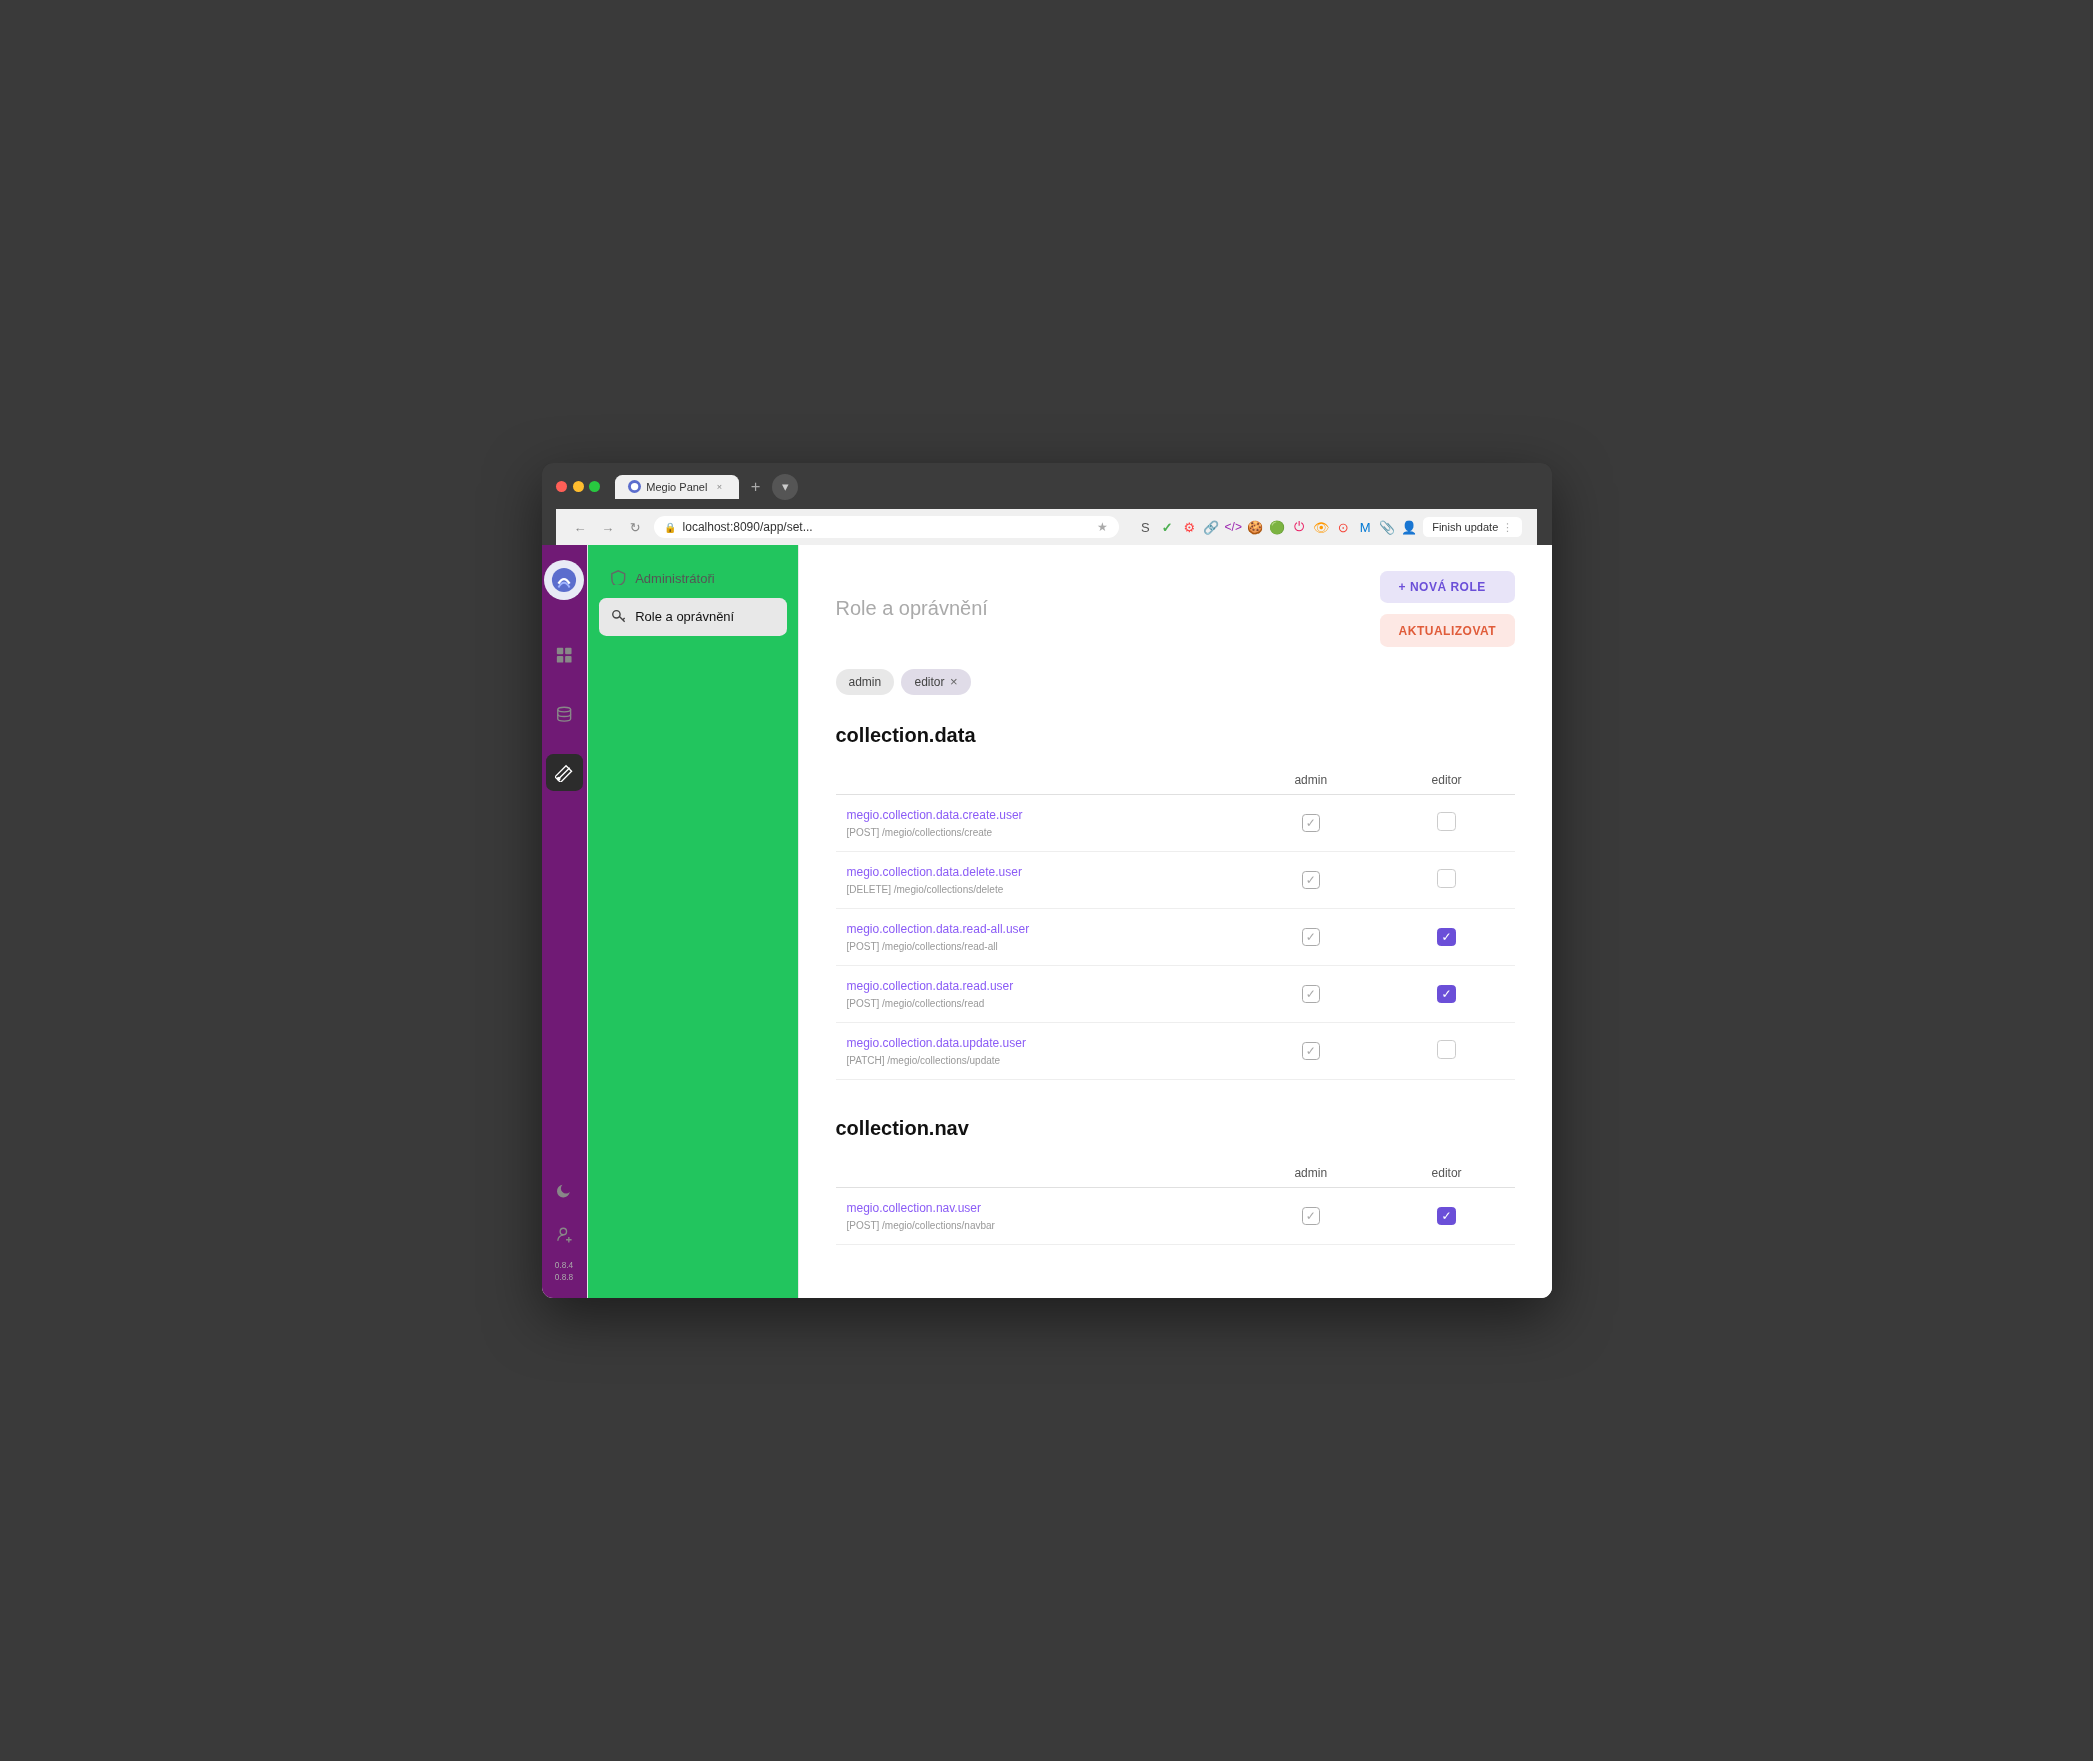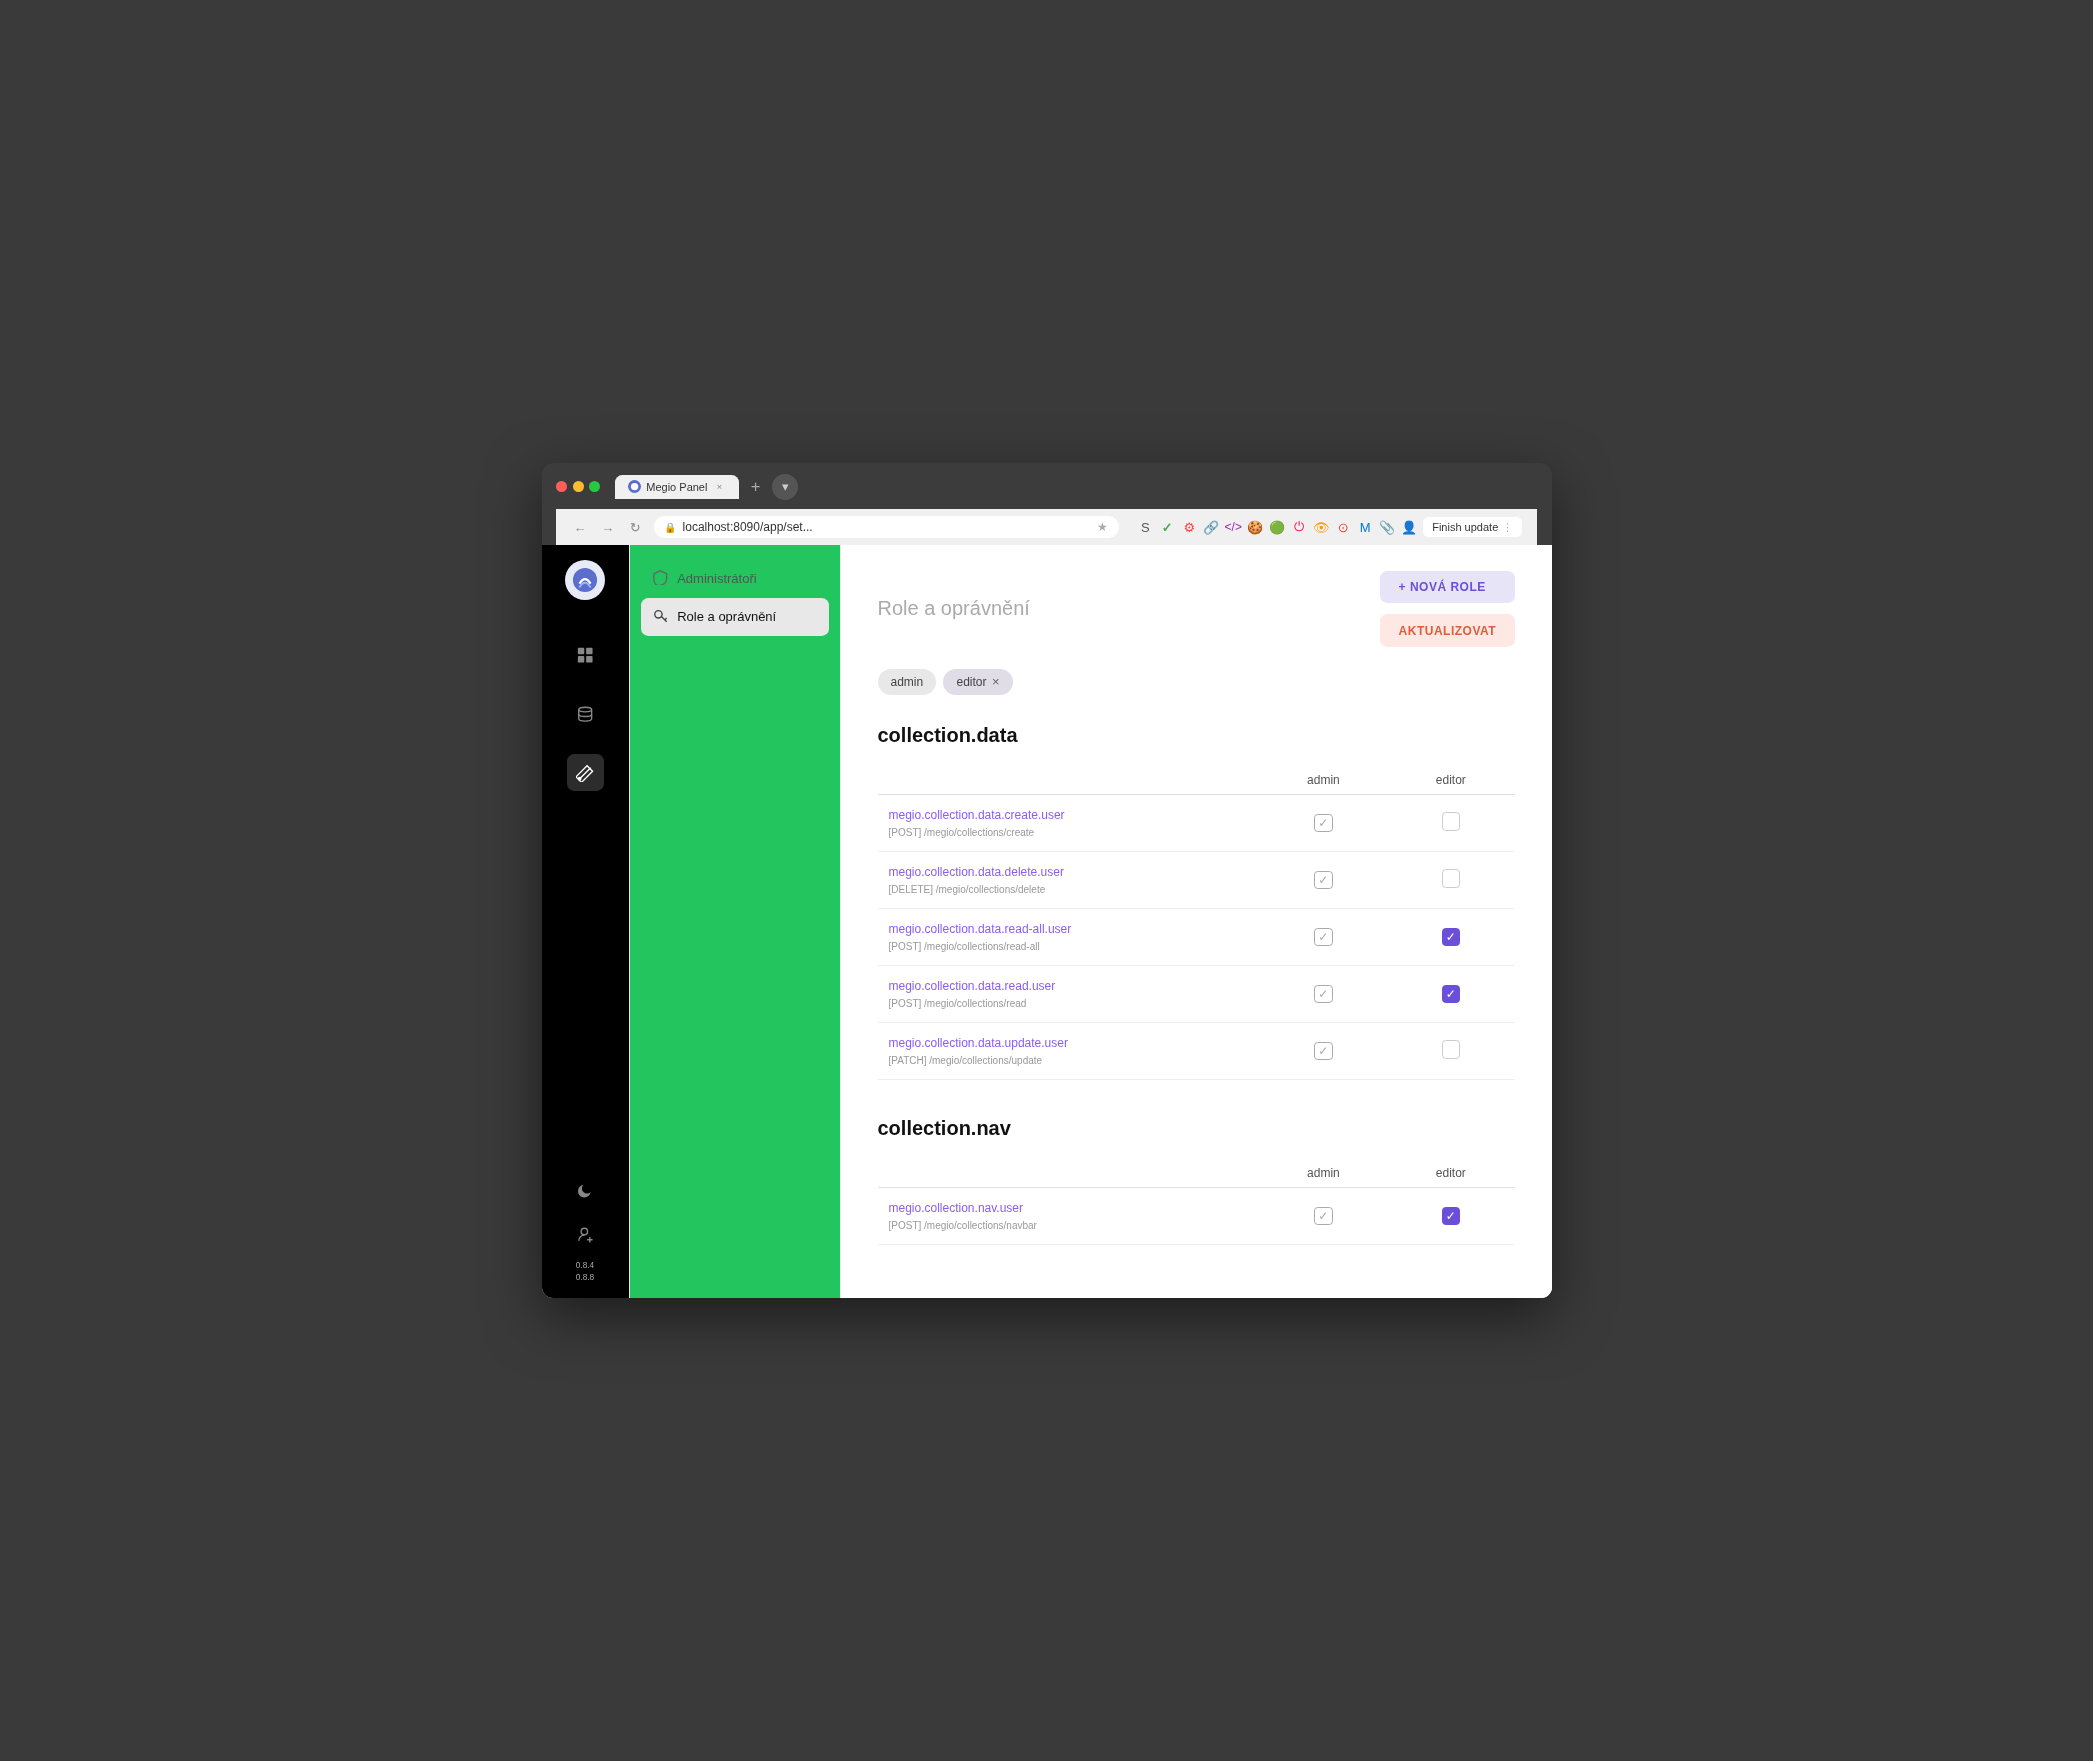--- a/index.html
+++ b/index.html
@@ -158,22 +158,22 @@
 
     
     .app-container {
       display: flex;
       background: white;
       height: 753px;
     }
 
     
     .icon-sidebar {
-      width: 88px;
-      background: #000000;
+      width: 46px;
+      background: #701a75;
       border-right: 0.9px solid #e8e8e8;
       display: flex;
       flex-direction: column;
       align-items: center;
       padding: 14.7px 0;
       gap: 22px;
     }
 
     .app-logo {
       width: 40px; height: 40px;

